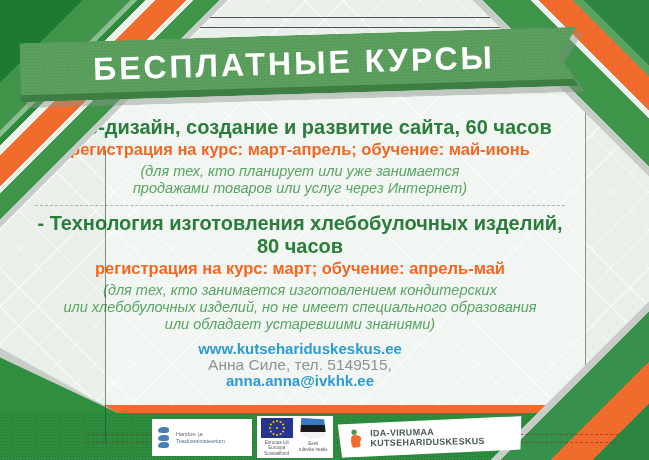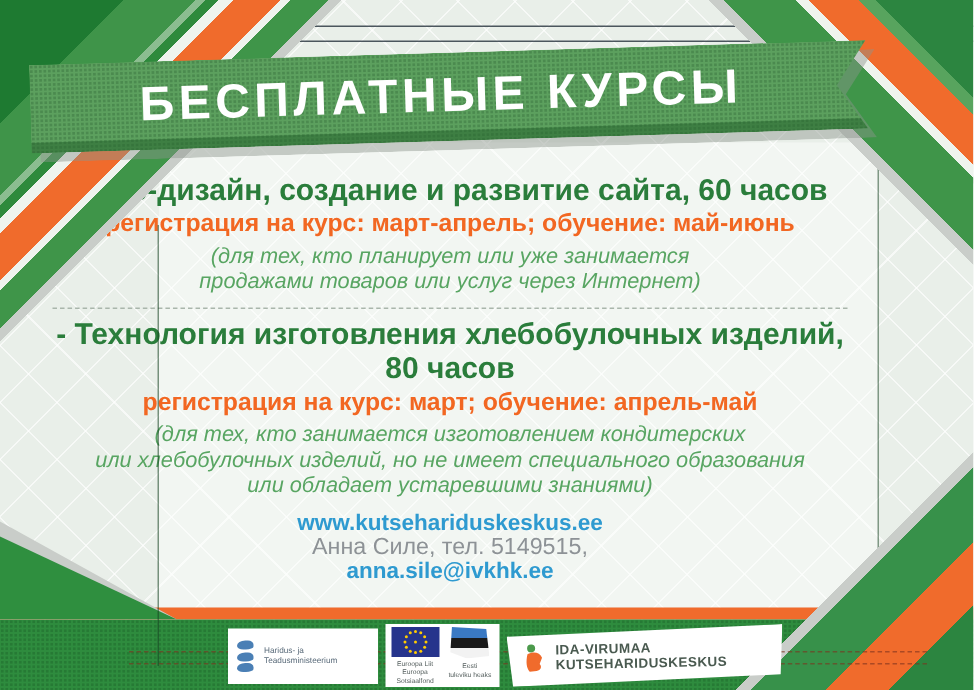--- a/index.html
+++ b/index.html
@@ -125,21 +125,21 @@
       <div class="course-note">
         <div>(для тех, кто занимается изготовлением кондитерских</div>
         <div>или хлебобулочных изделий, но не имеет специального образования</div>
         <div>или обладает устаревшими знаниями)</div>
       </div>
     </div>
 
     <div class="contact">
       <a class="link">www.kutsehariduskeskus.ee</a>
       <div class="person">Анна Силе, тел. 5149515,</div>
-      <a class="link">anna.sile@ivkhk.ee</a>
+      <a class="link">anna.anna@ivkhk.ee</a>
     </div>
 
   </div>
 
   <div class="orange-stripe"></div>
   <div class="footer-bar tex"></div>
   <div class="bar-rule bar-rule-1"></div>
   <div class="bar-rule bar-rule-2"></div>
 
   <div class="bl-corner">

